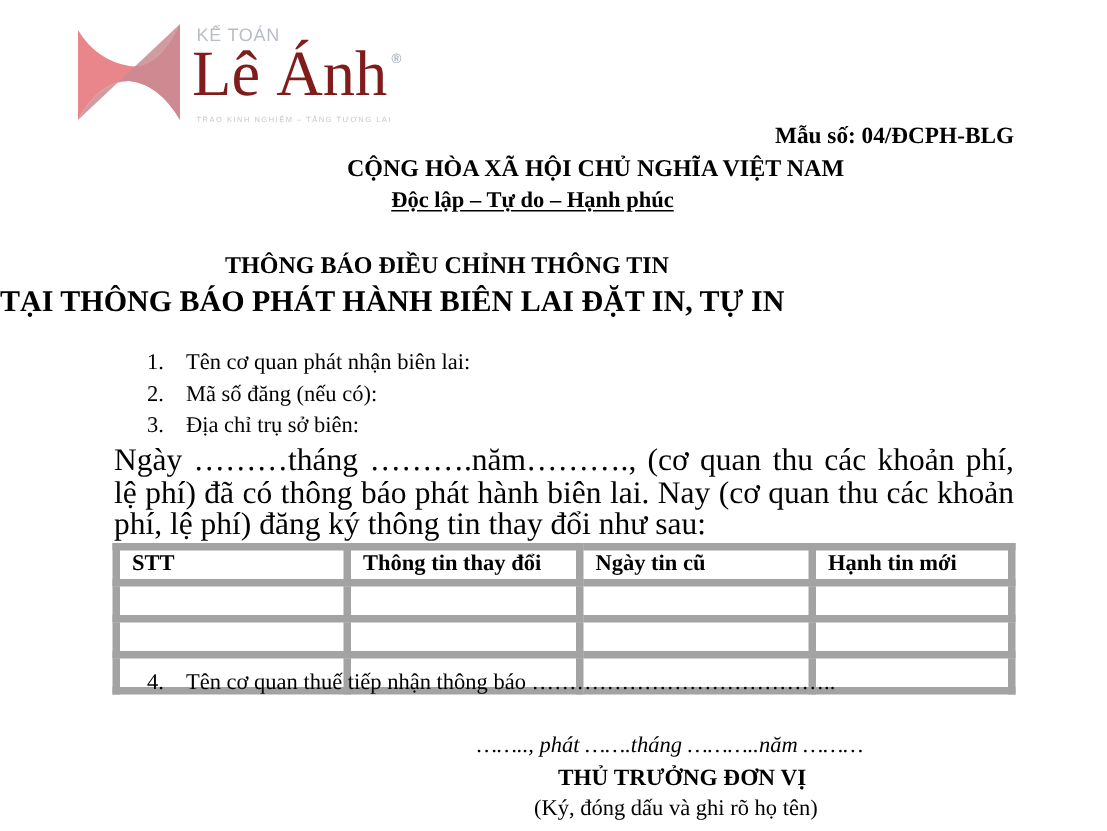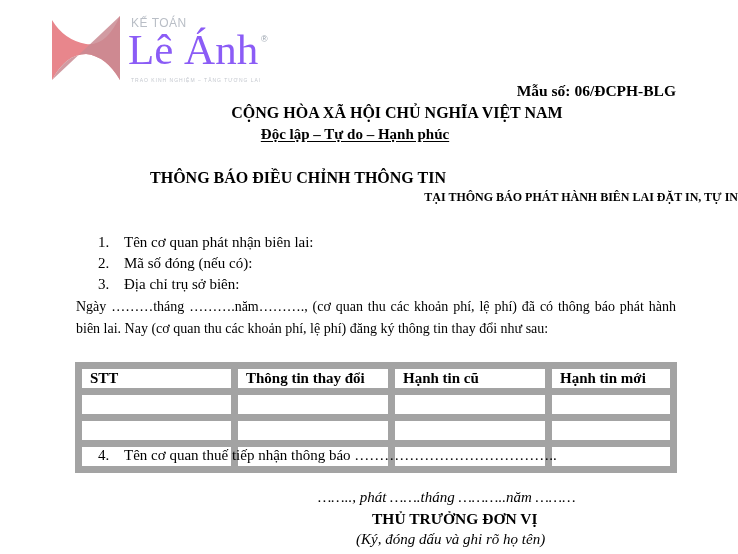--- a/index.html
+++ b/index.html
@@ -3,87 +3,87 @@
 <meta charset="utf-8">
 <style>
   html, body { margin:0; padding:0; background:#ffffff; }
   body { width:738px; height:554px; position:relative; overflow:hidden;
          font-family:"Liberation Serif", "DejaVu Serif", serif; color:#000; }
   .logo { position:absolute; left:50px; top:14px; width:240px; height:70px; }
   .logo-mark { position:absolute; left:0; top:0; width:72px; height:68px; }
   .logo-kt { position:absolute; left:81px; top:2px; font-family:"Liberation Sans", sans-serif;
              font-size:12px; color:#b9bec6; letter-spacing:0.5px; }
   .logo-name { position:absolute; left:78px; top:14px; font-family:"Liberation Serif", serif;
-               font-size:43px; color:#8b5cf6; line-height:1; white-space:nowrap; }
+               font-size:43px; color:#7f1d1d; line-height:1; white-space:nowrap; }
   .logo-reg { position:absolute; left:211px; top:20px; font-family:"Liberation Sans", sans-serif;
               font-size:9px; color:#9aa3ae; }
   .logo-slogan { position:absolute; left:81px; top:63px; font-family:"Liberation Sans", sans-serif;
                  font-size:5px; color:#c4c8cf; letter-spacing:1px; white-space:nowrap; }
 
   .abs { position:absolute; white-space:nowrap; }
   .form-no { right:62px; top:82px; font-weight:bold; font-size:15.5px; }
   .nation { left:0; width:738px; text-align:center; top:104px; font-weight:bold; font-size:16px;padding-left:28px; }
   .motto { left:0; width:710px; text-align:center; top:126px; font-weight:bold; font-size:15px; }
   .motto span { text-decoration:underline; text-underline-offset:2px; }
   .title1 { left:0; width:596px; text-align:center; top:169px; font-weight:bold; font-size:16px; }
-  .title2 { left:0; width:738px; text-align:right; top:190px; font-weight:bold; font-size:12px; }
+  .title2 { left:0; width:738px; text-align:left; top:190px; font-weight:bold; font-size:20px; }
 
   .item { left:98px; font-size:15px; }
   .item .num { display:inline-block; width:26px; }
-  .para { left:76px; width:600px; font-size:14px; white-space:normal; text-align:justify;
+  .para { left:76px; width:600px; font-size:21px; white-space:normal; text-align:justify;
           line-height:21.5px; }
 
   table.info { position:absolute; left:75px; top:362px; width:602px; border-collapse:collapse;
                font-size:15px; }
-  table.info td, table.info th { border:7px solid #a3a3a3; height:19px; padding:0 8px;
+  table.info td, table.info th { border:5px solid #a3a3a3; height:19px; padding:0 8px;
                text-align:left; font-weight:bold; }
   table.info td { font-weight:normal; }
   .sig-date { left:318px; top:489px; font-style:italic; font-size:15px; }
   .sig-title { left:372px; top:510px; font-weight:bold; font-size:15.5px; }
-  .sig-note { left:356px; top:531px; font-style:italic; font-size:15px; }
+  .sig-note { left:356px; top:531px; font-size:15px; }
 </style>
 </head>
 <body>
 
 <div class="logo">
   <svg class="logo-mark" viewBox="0 0 72 68">
     <path d="M2,6 Q14,26 36,30 Q56,33 70,2 L70,66 Q56,42 36,40 Q16,40 2,66 Z" fill="#e8868c"></path>
     <path d="M70,2 L70,66 Q56,42 36,40 Q16,40 2,66 Z" fill="#c98a92" opacity="0.85"></path>
   </svg>
   <div class="logo-kt">KẾ TOÁN</div>
   <div class="logo-name">Lê Ánh</div>
   <div class="logo-reg">®</div>
   <div class="logo-slogan">TRAO KINH NGHIỆM – TĂNG TƯƠNG LAI</div>
 </div>
 
-<div class="abs form-no">Mẫu số: 06/ĐCPH-BLG</div>
+<div class="abs form-no">Mẫu số: 04/ĐCPH-BLG</div>
 <div class="abs nation">CỘNG HÒA XÃ HỘI CHỦ NGHĨA VIỆT NAM</div>
 <div class="abs motto"><span>Độc lập – Tự do – Hạnh phúc</span></div>
 
 <div class="abs title1">THÔNG BÁO ĐIỀU CHỈNH THÔNG TIN</div>
 <div class="abs title2">TẠI THÔNG BÁO PHÁT HÀNH BIÊN LAI ĐẶT IN, TỰ IN</div>
 
 <div class="abs item" style="top:234px">
   <span class="num">1.</span><span>Tên cơ quan phát nhận biên lai:</span>
 </div>
 <div class="abs item" style="top:255px">
-  <span class="num">2.</span><span>Mã số đóng (nếu có):</span>
+  <span class="num">2.</span><span>Mã số đăng (nếu có):</span>
 </div>
 <div class="abs item" style="top:276px">
   <span class="num">3.</span><span>Địa chỉ trụ sở biên:</span>
 </div>
 
 <div class="abs para" style="top:296px">Ngày ………tháng ……….năm………., (cơ quan thu các khoản phí, lệ phí) đã có thông báo phát hành biên lai. Nay (cơ quan thu các khoản phí, lệ phí) đăng ký thông tin thay đổi như sau:</div>
 
 <table class="info">
   <tbody>
       <tr>
     <th style="width:133px">STT</th>
     <th style="width:134px">Thông tin thay đổi</th>
-    <th style="width:134px">Hạnh tin cũ</th>
+    <th style="width:134px">Ngày tin cũ</th>
     <th>Hạnh tin mới</th>
   </tr>
   <tr>
     <td></td>
     <td></td>
     <td></td>
     <td></td>
   </tr>
   <tr>
     <td></td>

